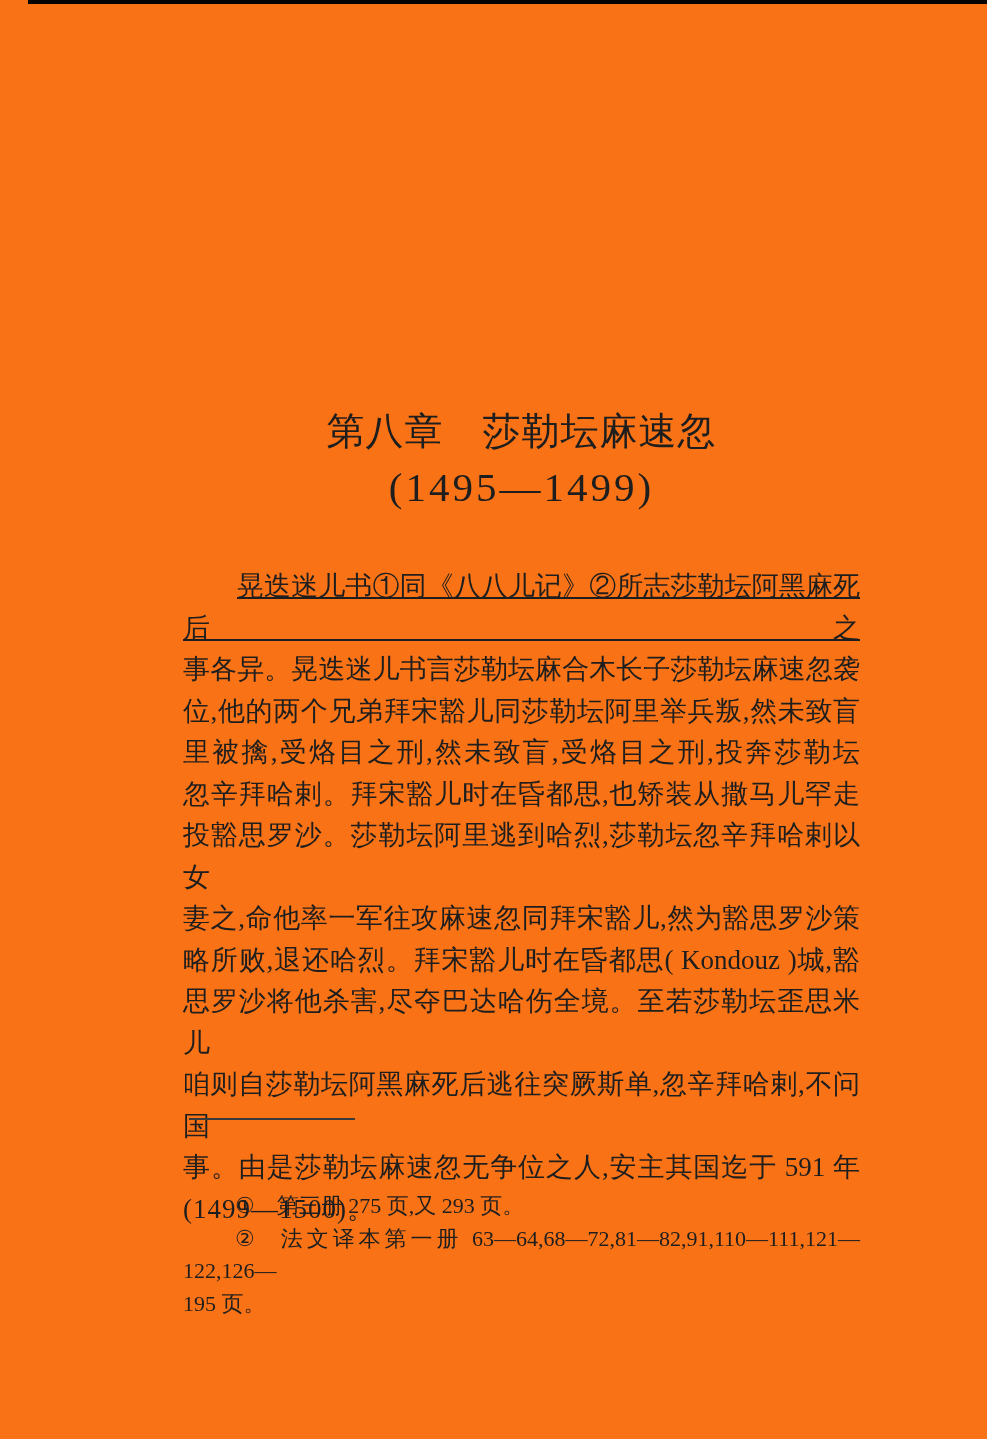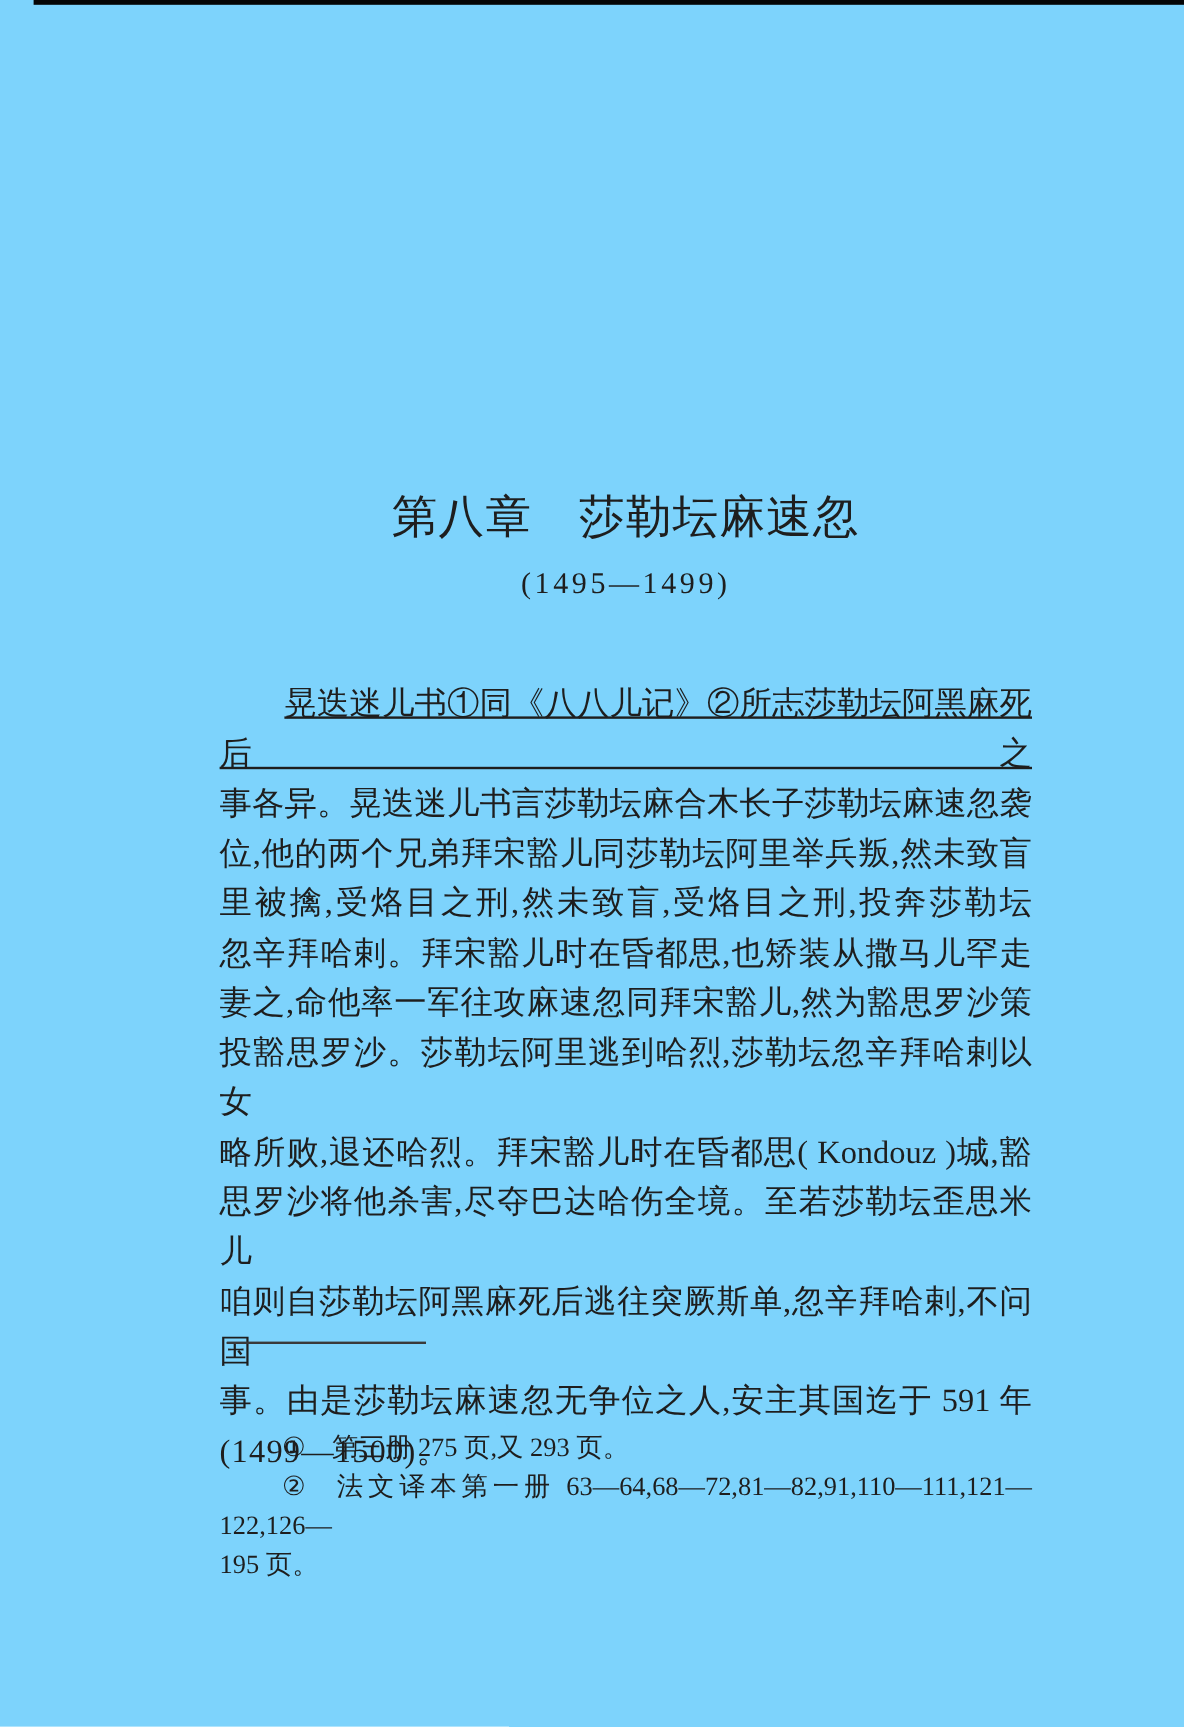--- a/index.html
+++ b/index.html
@@ -4,21 +4,21 @@
 <style>
   html, body {
     margin: 0;
     padding: 0;
     background: #ffffff;
   }
   .page {
     position: relative;
     width: 987px;
     height: 1439px;
-    background: #7dd3fc;
+    background: #f97316;
     overflow: hidden;
     font-family: "Liberation Serif", "DejaVu Serif", serif;
     color: #1e1e1e;
   }
   .top-scan-bar {
     position: absolute;
     top: 0;
     left: 28px;
     right: 0;
     height: 4px;
@@ -34,21 +34,21 @@
     line-height: 46px;
     letter-spacing: 1px;
     white-space: nowrap;
   }
   .chapter-subtitle {
     position: absolute;
     top: 466px;
     left: 183px;
     width: 677px;
     text-align: center;
-    font-size: 25px;
+    font-size: 41px;
     line-height: 42px;
     letter-spacing: 3px;
     white-space: nowrap;
   }
   .body-text {
     position: absolute;
     top: 566px;
     left: 183px;
     width: 677px;
     font-size: 27px;
@@ -108,22 +108,22 @@
   <div class="chapter-title">第八章　莎勒坛麻速忽</div>
 
   <div class="chapter-subtitle">(1495—1499)</div>
 
   <div class="body-text">
     <div class="body-line indent">晃迭迷儿书①同《八八儿记》②所志莎勒坛阿黑麻死后之</div>
     <div class="body-line">事各异。晃迭迷儿书言莎勒坛麻合木长子莎勒坛麻速忽袭</div>
     <div class="body-line">位,他的两个兄弟拜宋豁儿同莎勒坛阿里举兵叛,然未致盲</div>
     <div class="body-line">里被擒,受烙目之刑,然未致盲,受烙目之刑,投奔莎勒坛</div>
     <div class="body-line">忽辛拜哈剌。拜宋豁儿时在昏都思,也矫装从撒马儿罕走</div>
+    <div class="body-line">投豁思罗沙。莎勒坛阿里逃到哈烈,莎勒坛忽辛拜哈剌以女</div>
     <div class="body-line">妻之,命他率一军往攻麻速忽同拜宋豁儿,然为豁思罗沙策</div>
-    <div class="body-line">投豁思罗沙。莎勒坛阿里逃到哈烈,莎勒坛忽辛拜哈剌以女</div>
     <div class="body-line">略所败,退还哈烈。拜宋豁儿时在昏都思( Kondouz )城,豁</div>
     <div class="body-line">思罗沙将他杀害,尽夺巴达哈伤全境。至若莎勒坛歪思米儿</div>
     <div class="body-line">咱则自莎勒坛阿黑麻死后逃往突厥斯单,忽辛拜哈剌,不问国</div>
     <div class="body-line">事。由是莎勒坛麻速忽无争位之人,安主其国迄于 591 年</div>
     <div class="body-line last">(1499—1500)。</div>
   </div>
 
   <div class="footnote-divider"></div>
 
   <div class="footnotes">

